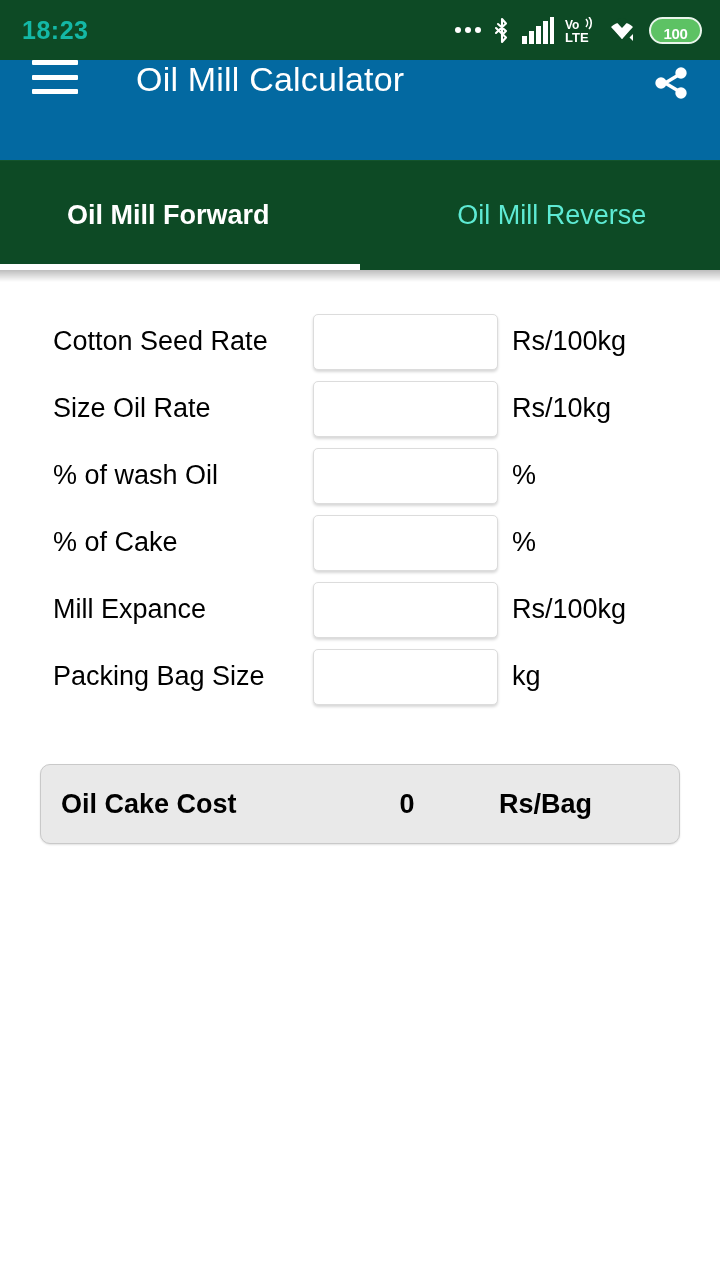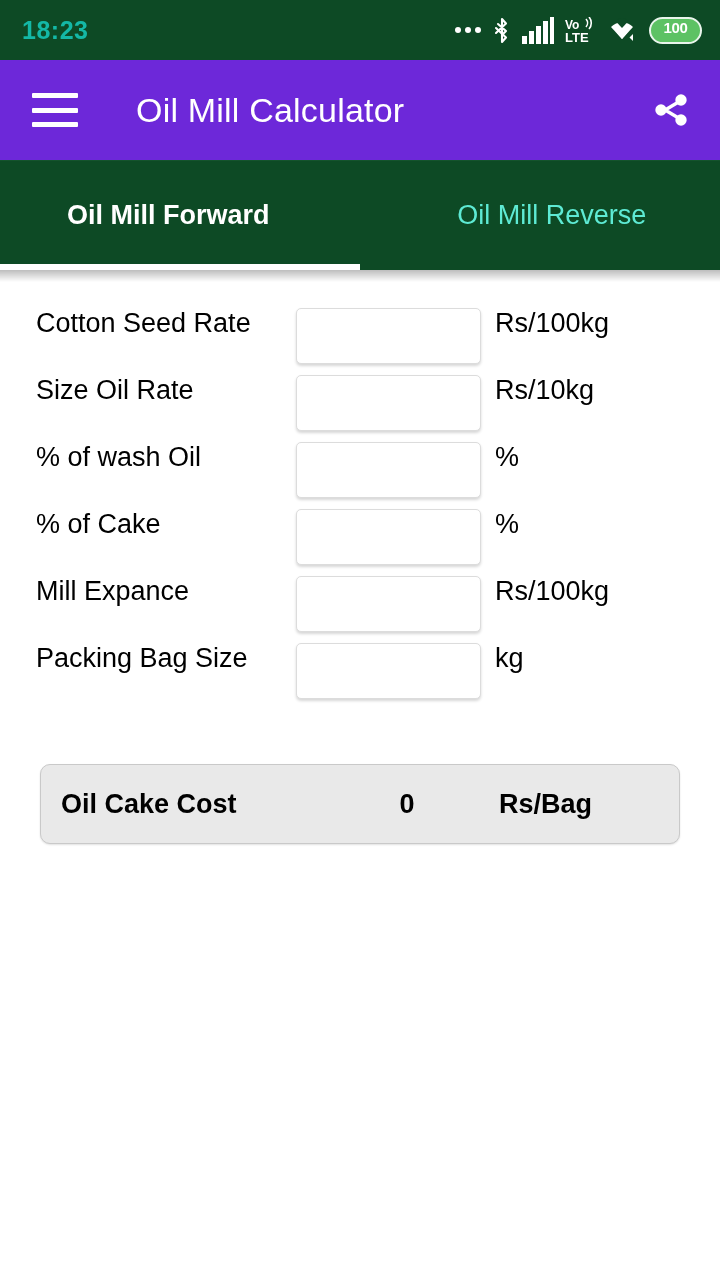--- a/index.html
+++ b/index.html
@@ -21,32 +21,32 @@
   .status-time{
     font-size:25px; font-weight:bold; letter-spacing:.5px;
     color:#14b8a6;
   }
   .status-spacer{flex:1;}
   .status-icons{display:flex; align-items:center; gap:11px;}
   .ic{display:block;}
   .dots{display:flex; align-items:center; gap:4px; margin-right:1px;}
   .dots i{width:6px;height:6px;border-radius:50%;background:#fff;display:block;}
   .batt{
-    display:flex;align-items:flex-start;justify-content:center;
+    display:flex;align-items:flex-end;justify-content:center;
     width:53px;height:27px;border-radius:14px;
     border:2px solid #e9f5ec; background:#5dc264;
     font-size:15px;font-weight:bold;color:#ffffff;
     letter-spacing:-0.3px;
   }
 
   
   .app-bar{
     height:100px; width:100%;
-    background:#6d28d9;
-    display:flex; align-items:center;
+    background:#0369a1;
+    display:flex; align-items:flex-start;
     padding:0 26px 0 32px;
   }
   .hamburger{
     width:46px;height:34px;
     display:flex;flex-direction:column;justify-content:space-between;
     cursor:pointer;
   }
   .hamburger span{display:block;height:5px;width:100%;background:#ffffff;border-radius:1px;}
   .app-title{
     color:#ffffff; font-size:34px; font-weight:normal;
@@ -77,22 +77,22 @@
     height:12px; width:100%;
     background:linear-gradient(to bottom, rgba(0,0,0,.26), rgba(0,0,0,0));
   }
 
   
   .form{
     padding:26px 0 0 0;
   }
   .row{
     height:67px;
-    display:flex; 
-    padding-left:36px;
+    display:flex; align-items:center;
+    padding-left:53px;
   }
   .row-label{
     width:260px; flex:none;
     font-size:27px; color:#000000; white-space:nowrap;
   }
   .row-input{
     width:185px; height:56px; flex:none;
     background:#ffffff;
     border:1px solid #dcdcdc;
     border-radius:5px;

